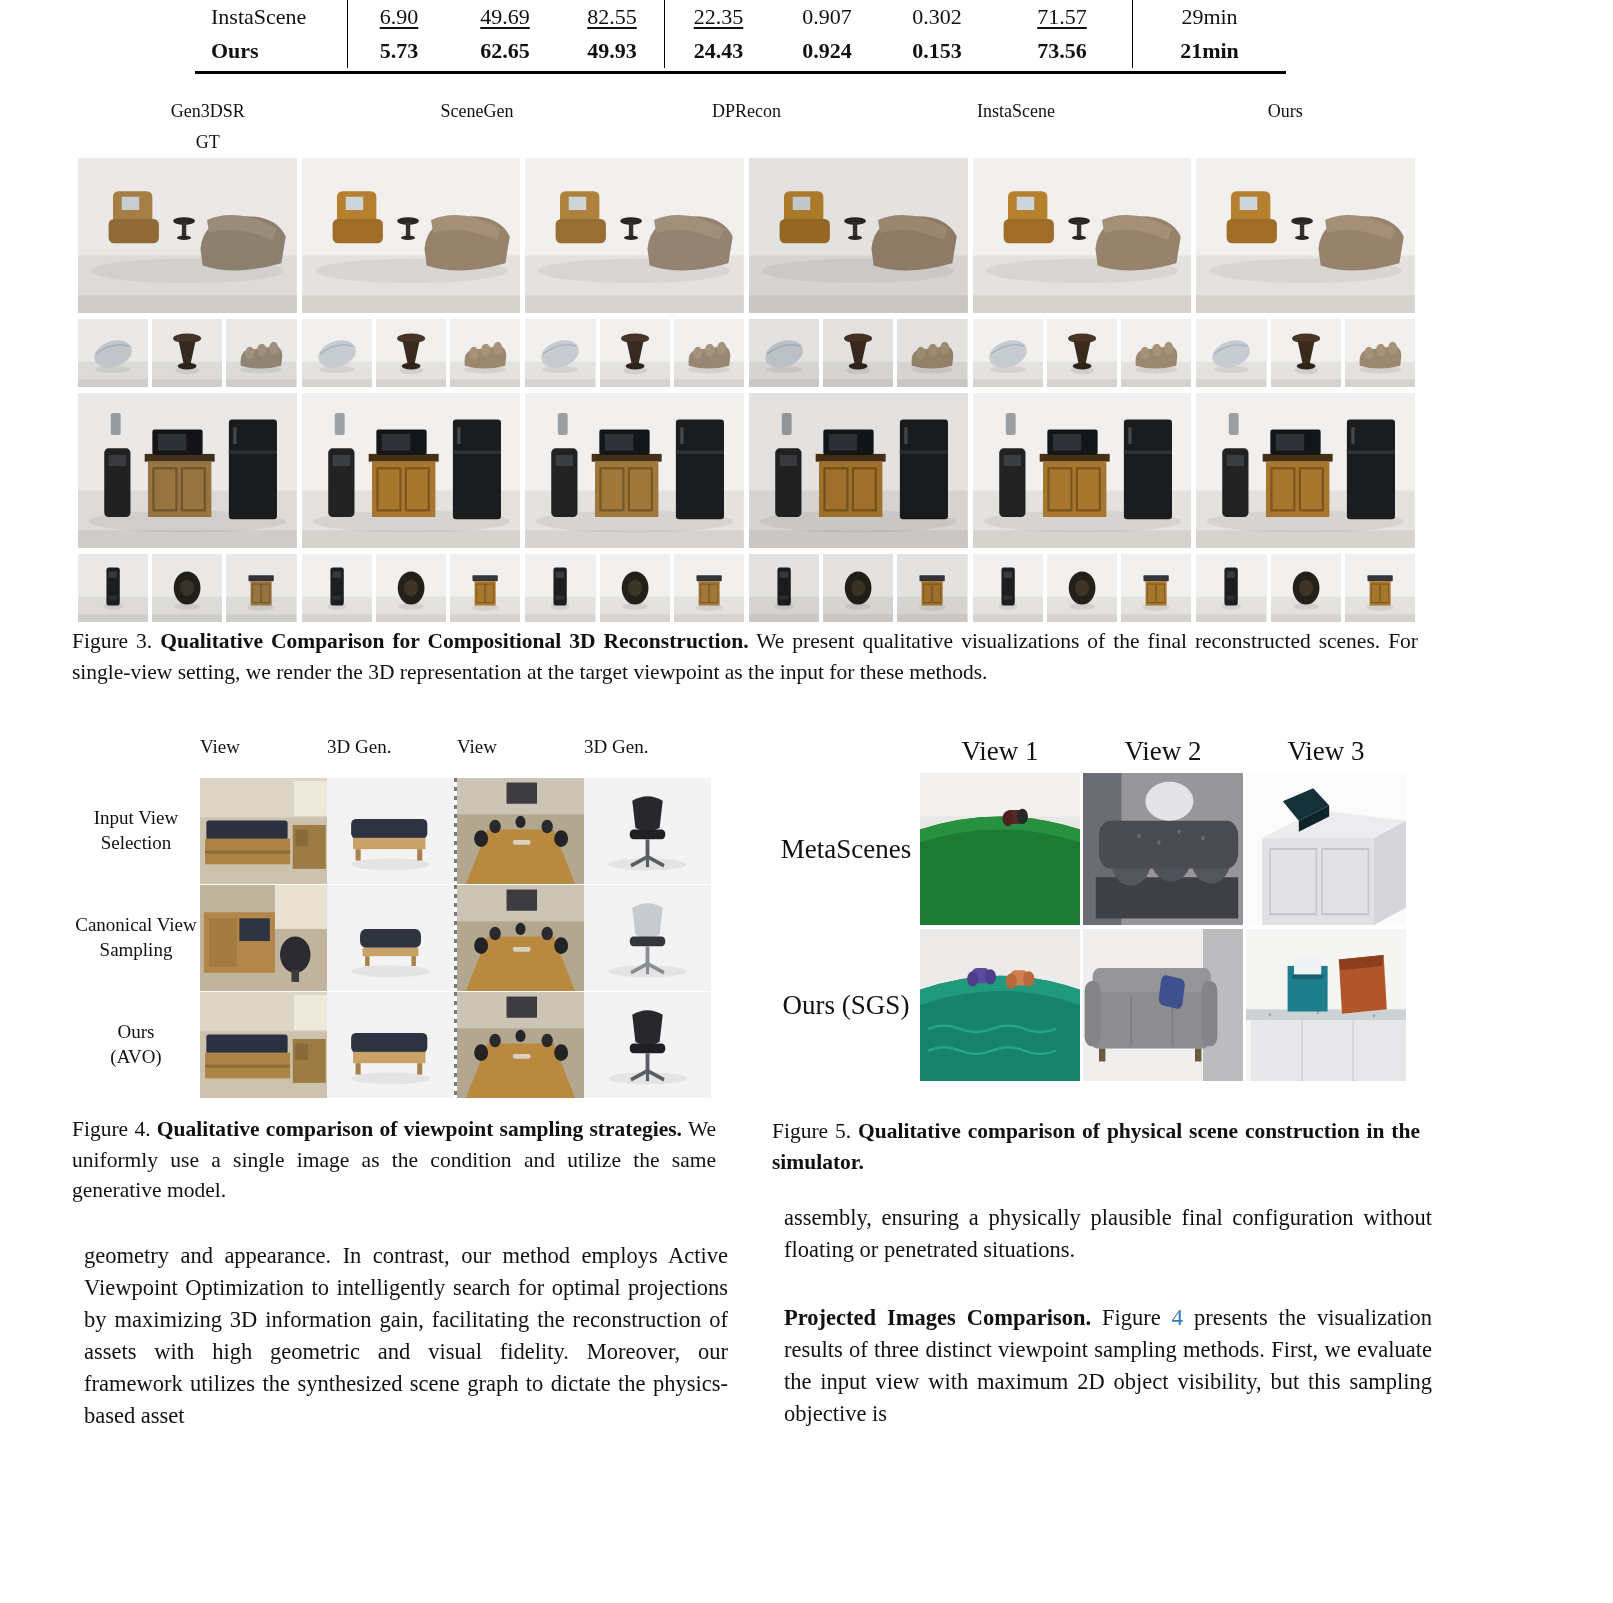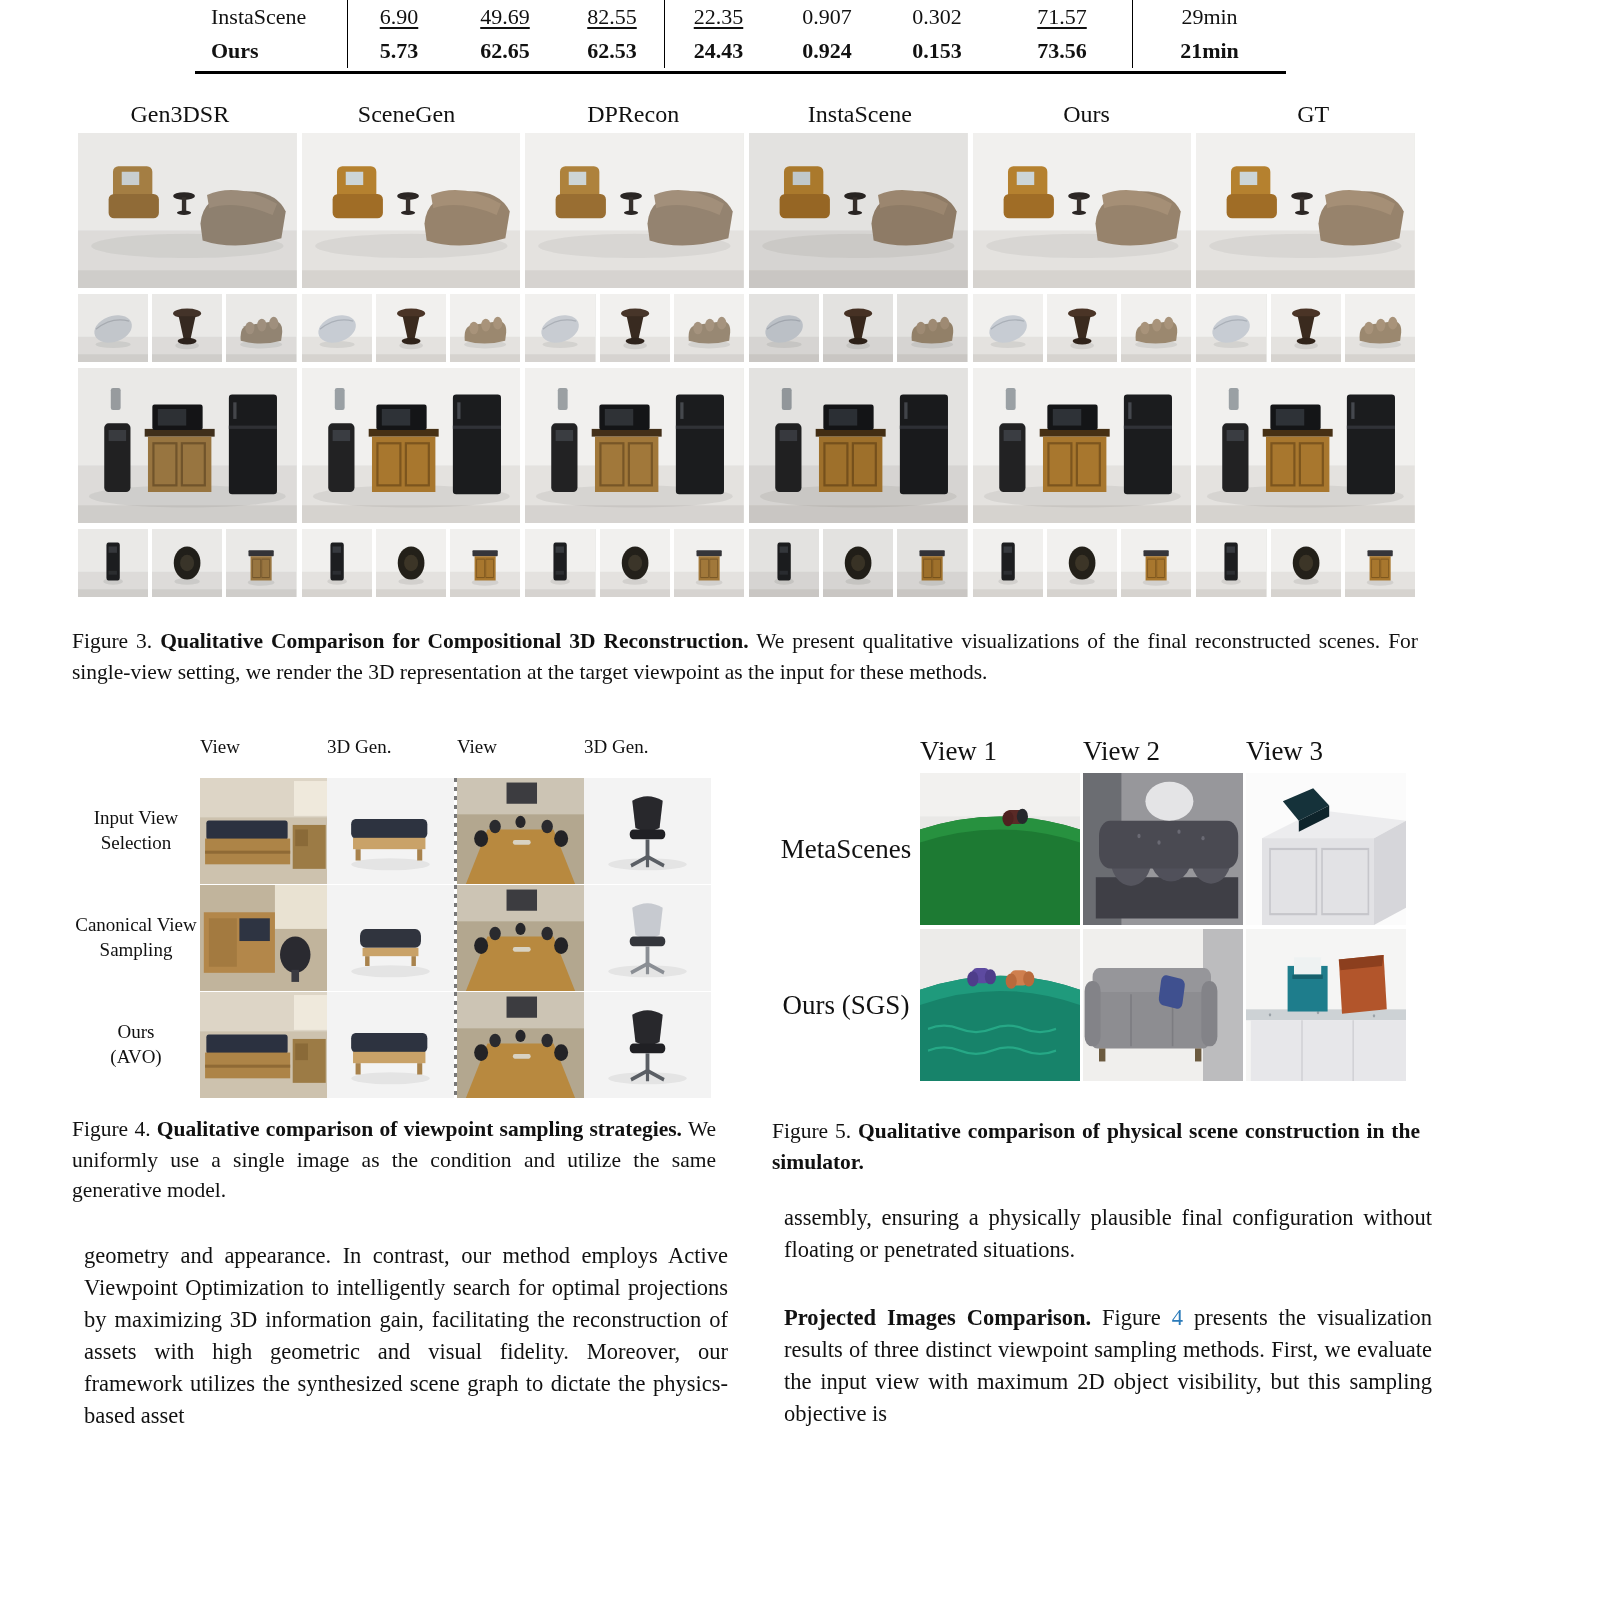--- a/index.html
+++ b/index.html
@@ -16,21 +16,21 @@
   .tRow .tcell:nth-child(2),.tRow .tcell:nth-child(5),.tRow .tcell:nth-child(9){border-left:1.6px solid #000}
   .u{text-decoration:underline;text-underline-offset:3px}
   .tRule{border-top:3px solid #000;margin-top:3px}
 
   
   .img{background:#ececea;overflow:hidden}
   .img svg{width:100%;height:100%;display:block}
 
   
   .fig3{position:absolute;left:78px;top:101px;width:1337px;margin:0}
-  .f3headers{display:grid;grid-template-columns:repeat(6,1fr);gap:23px;font-size:24px;text-align:center;margin-bottom:5px}
+  .f3headers{display:grid;grid-template-columns:repeat(5,1fr);gap:10px;font-size:18px;text-align:center;margin-bottom:5px}
   .f3grid{display:grid;grid-template-columns:repeat(6,1fr);gap:5px}
   .f3col{display:flex;flex-direction:column;gap:6px}
   .sceneA{height:155px}
   .cropsRow{display:grid;grid-template-columns:repeat(3,1fr);gap:4px;height:68px}
   .f3col:nth-child(1) .img svg{filter:saturate(.75) brightness(.97)}
   .f3col:nth-child(3) .img svg{filter:saturate(.85)}
   .f3col:nth-child(4) .img svg{filter:brightness(.94)}
 
   
   .caption{position:absolute;margin:0;font-size:21.5px;line-height:1.42;text-align:justify}
@@ -50,21 +50,21 @@
   .f4headers .h{width:127px}
   .f4headers .dv{width:3px}
   .f4row{display:flex;margin-bottom:1px}
   .f4label{width:128px;display:flex;align-items:center;justify-content:center;text-align:center;
            font-size:19px;line-height:1.3;white-space:pre-line}
   .f4cell{width:127px;height:106px}
   .f4divider{width:3px;background:repeating-linear-gradient(to bottom,#777 0 4px,transparent 4px 9px)}
 
   
   .fig5{position:absolute;left:772px;top:736px;width:648px;margin:0}
-  .f5headers{display:flex;font-size:27px;margin-bottom:6px}
+  .f5headers{display:flex;font-size:27px;text-align:center;margin-bottom:6px}
   .f5headers .spacer{width:148px}
   .f5headers .h{width:160px;margin-right:3px}
   .f5row{display:flex;margin-bottom:4px}
   .f5label{width:148px;display:flex;align-items:center;justify-content:center;font-size:27px}
   .f5cell{width:160px;height:152px;margin-right:3px}
 </style>
 </head>
 <body>
 
 <div class="page">
@@ -79,21 +79,21 @@
           <div class="tcell u">22.35</div>
           <div class="tcell">0.907</div>
           <div class="tcell">0.302</div>
           <div class="tcell u">71.57</div>
           <div class="tcell">29min</div>
         </div>
         <div class="tRow bold">
           <div class="tcell method">Ours</div>
           <div class="tcell">5.73</div>
           <div class="tcell">62.65</div>
-          <div class="tcell">62.53</div>
+          <div class="tcell">49.93</div>
           <div class="tcell">24.43</div>
           <div class="tcell">0.924</div>
           <div class="tcell">0.153</div>
           <div class="tcell">73.56</div>
           <div class="tcell">21min</div>
         </div>
       </div>
     <div class="tRule"></div>
   </div>
 

